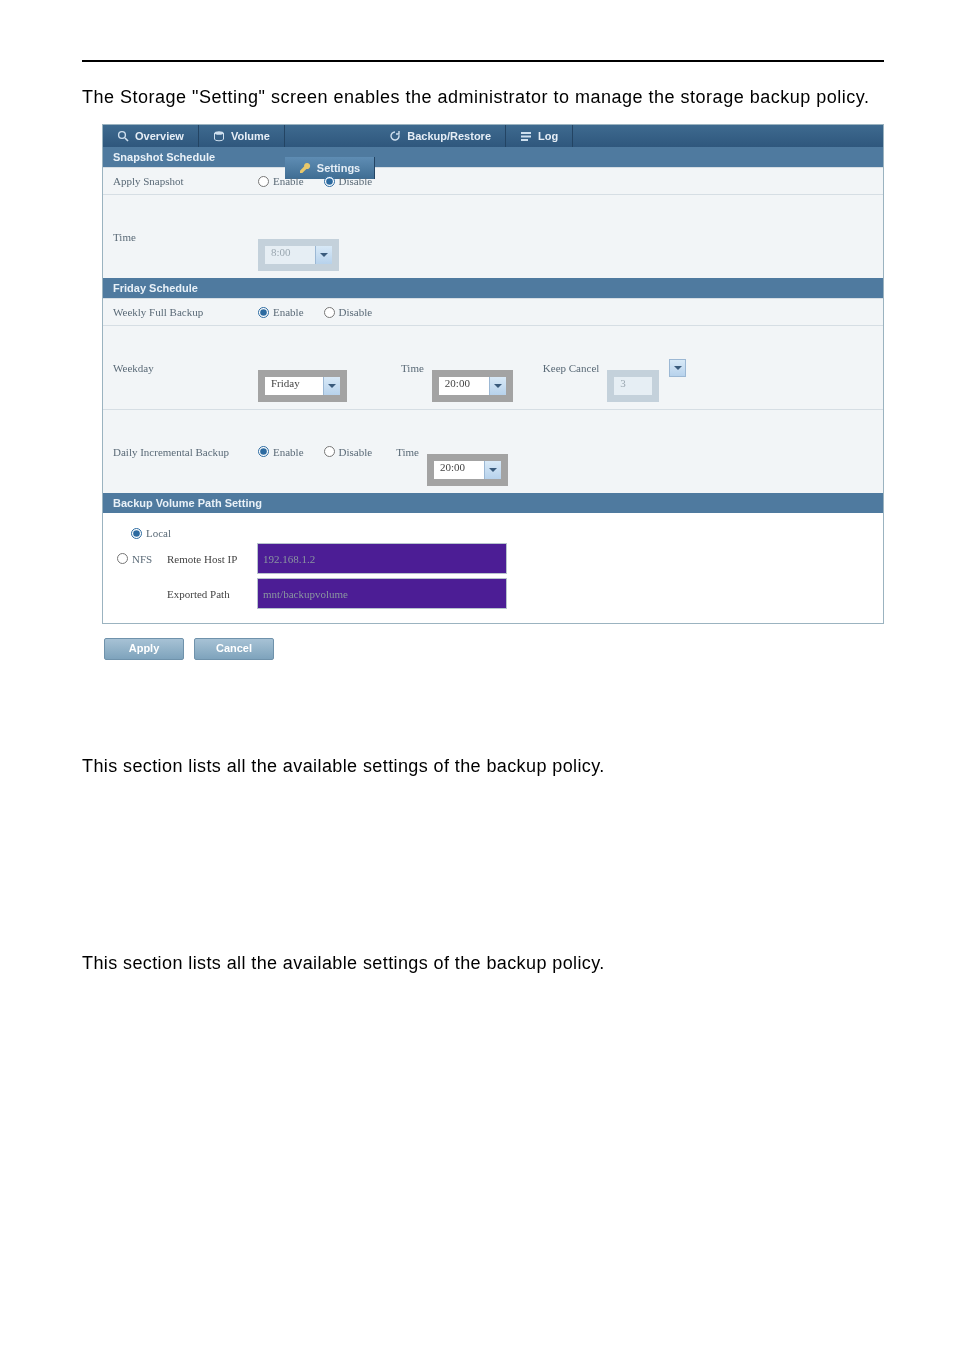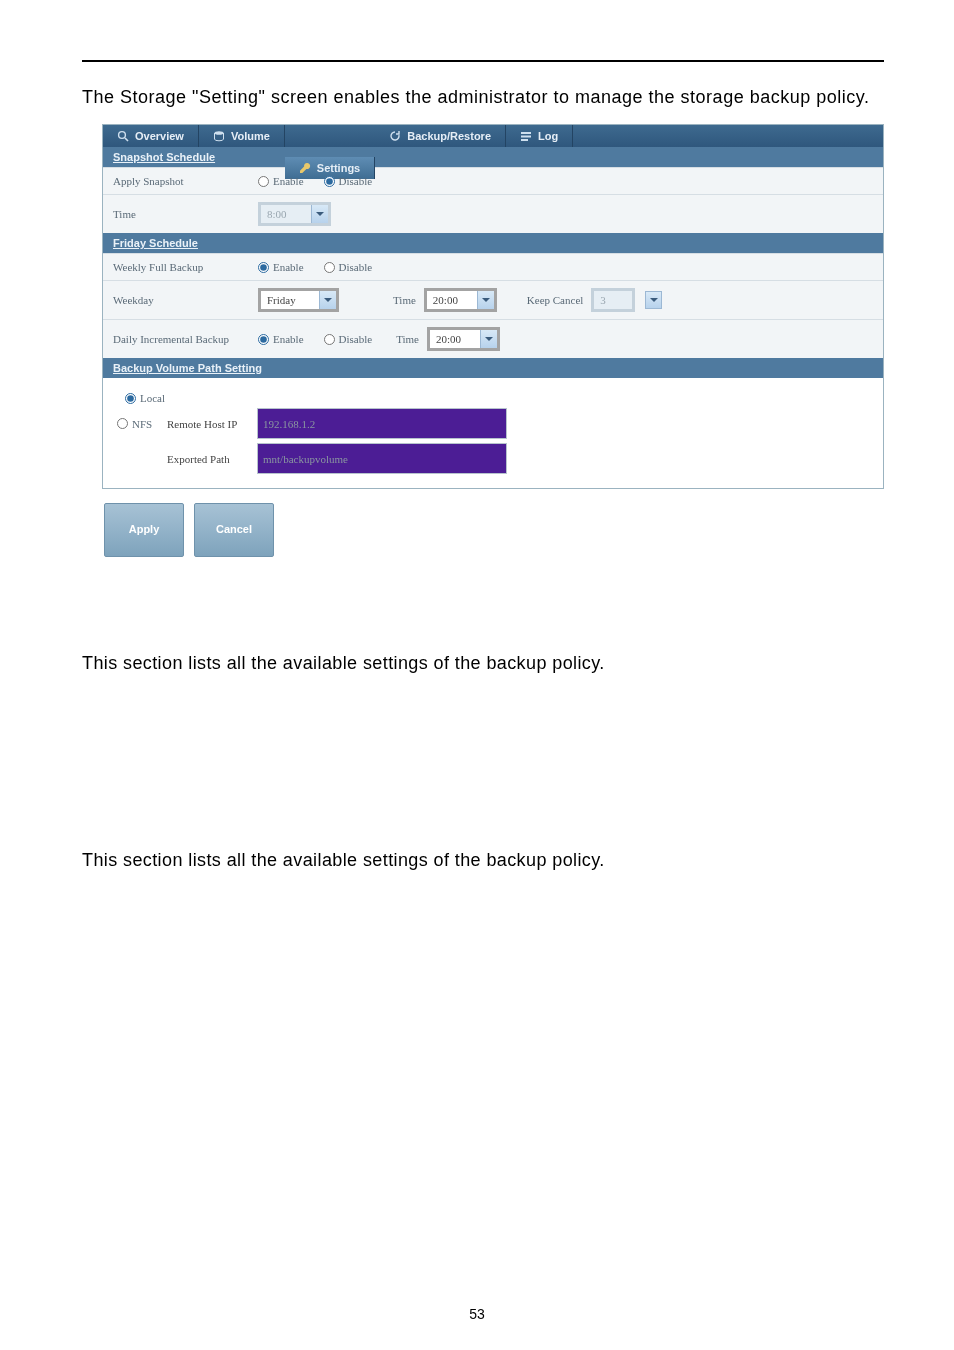--- a/index.html
+++ b/index.html
@@ -69,21 +69,20 @@
     display: inline-block;
   }
 
   .sect-head {
     background: #4f7a9f;
     color: #e9f1f8;
     font-family: Arial, sans-serif;
     font-size: 11px;
     font-weight: bold;
     padding: 4px 10px;
-    text-decoration: underline;
   }
 
   .row {
     display: flex;
     align-items: center;
     padding: 7px 10px;
     border-top: 1px solid #d6dee4;
     background: #f2f5f7;
   }
   .lbl { width: 145px; color: #5a6a77; }
@@ -97,24 +96,25 @@
     cursor: pointer;
   }
   .radio input {
     accent-color: #2c6aa0;
     width: 11px; height: 11px;
     margin: 0;
   }
 
   .selectish {
     display: inline-flex;
-    align-items: center;
+    align-items: flex-start;
     height: 18px;
-    border: 3px solid #a3a3a3;
+    border: 7px solid #a3a3a3;
     background: #fff;
+    margin-top: 37px;
   }
   .selectish.disabled { background: #e6eef4; color: #9aa7b0; border-color: #c4d1db; }
   .selectish .val {
     padding: 0 6px;
     min-width: 38px;
     font-size: 11px;
   }
   .selectish .dd,
   .dd-chip {
     width: 16px;
@@ -138,21 +138,21 @@
     border-top: 4px solid #3a5b7c;
   }
 
   .selgap { width: 54px; }
   .inline-lbl { color: #5a6a77; margin-right: 8px; }
 
   .path-section {
     padding: 12px 10px 14px 14px;
     background: #fff;
   }
-  .opt-line { display: flex; align-items: center; gap: 6px; margin: 2px 8px; color: #5a6a77; }
+  .opt-line { display: flex; align-items: center; gap: 6px; margin: 2px 14px; color: #5a6a77; }
   .nfs-sub {
     display: grid;
     grid-template-columns: 50px 90px 250px;
     row-gap: 4px;
     align-items: center;
     margin-top: 4px;
   }
   .txtfield {
     height: 17px;
     border: 1px solid #b7c3cd;
@@ -166,21 +166,21 @@
   .btn-row {
     display: flex;
     gap: 10px;
     padding: 6px 0 0 0;
     margin: 8px 0 0 22px;
     width: 776px;
   }
   .btn {
     height: 20px;
     min-width: 54px;
-    padding: 16px 12px;
+    padding: 0 12px;
     border: 1px solid #6f92ab;
     border-radius: 2px;
     background: linear-gradient(#a7c2d5, #7ea3bc);
     color: #fff;
     font: bold 11px/18px Arial, sans-serif;
     text-align: center;
     cursor: pointer;
   }
 
   .body-text {
@@ -368,14 +368,13 @@
   </div>
 
   <div class="btn-row">
     <div class="btn">Apply</div>
     <div class="btn">Cancel</div>
   </div>
 
   <div class="body-text p2">This section lists all the available settings of the backup policy.</div>
   <div class="body-text p3">This section lists all the available settings of the backup policy.</div>
 
-  <div class="footer">53</div>
 </div>
 
 </body></html>

